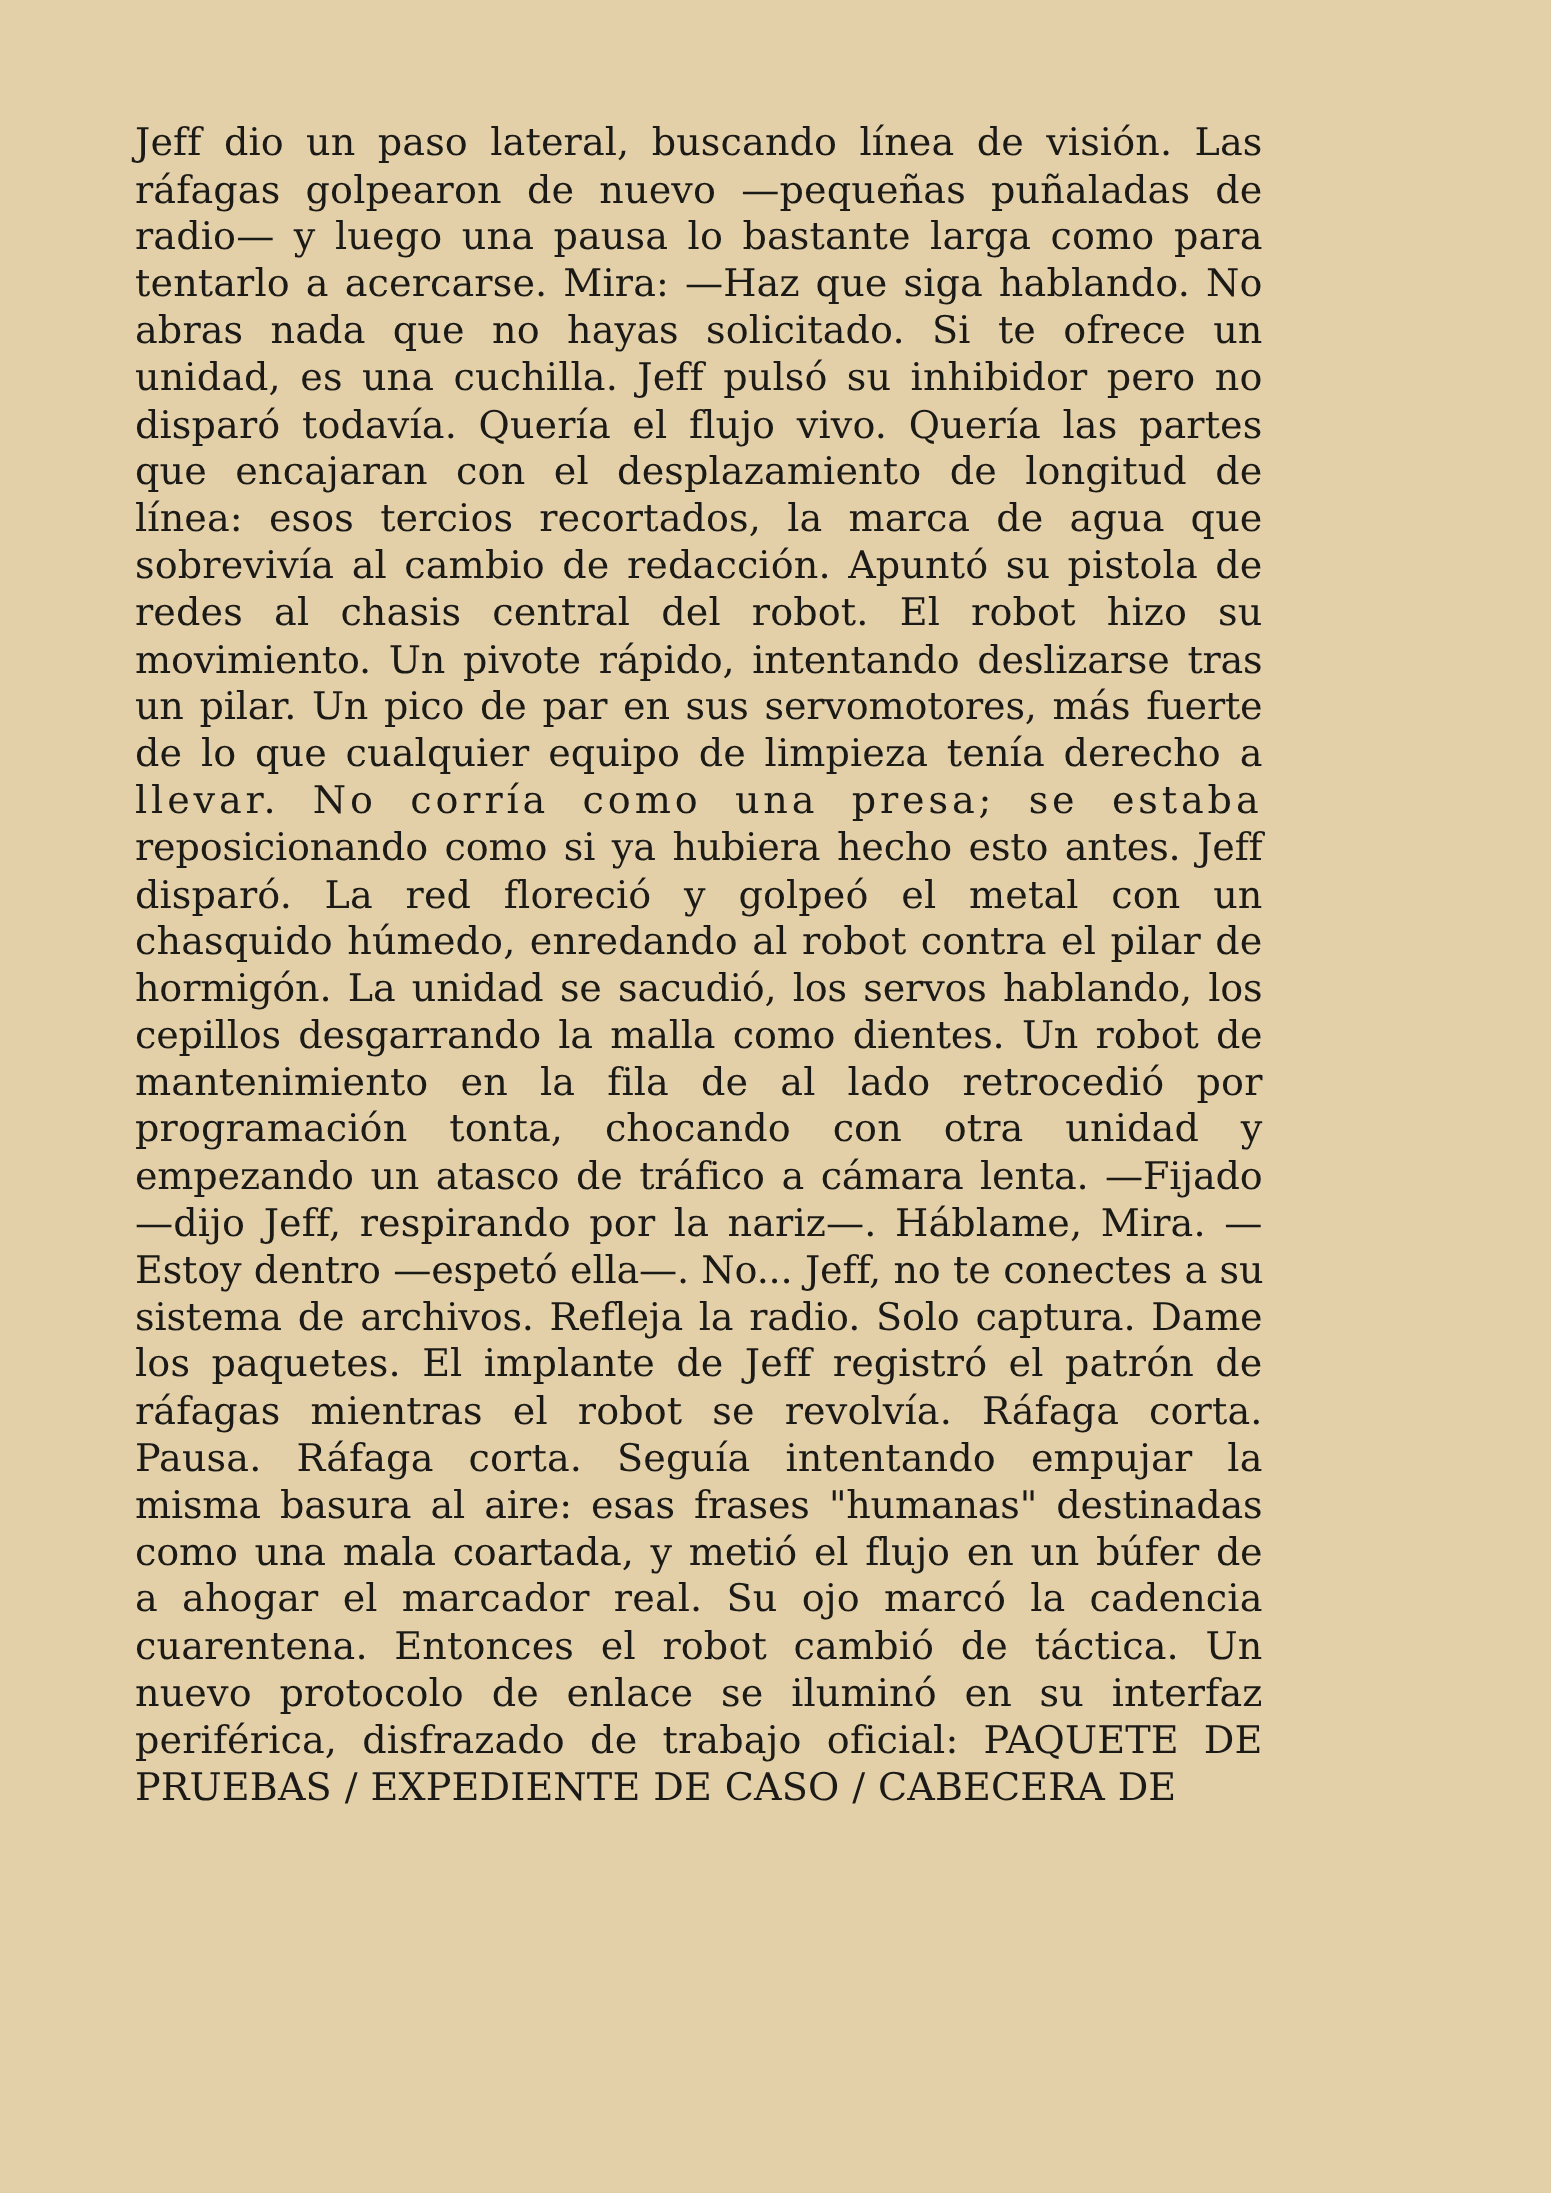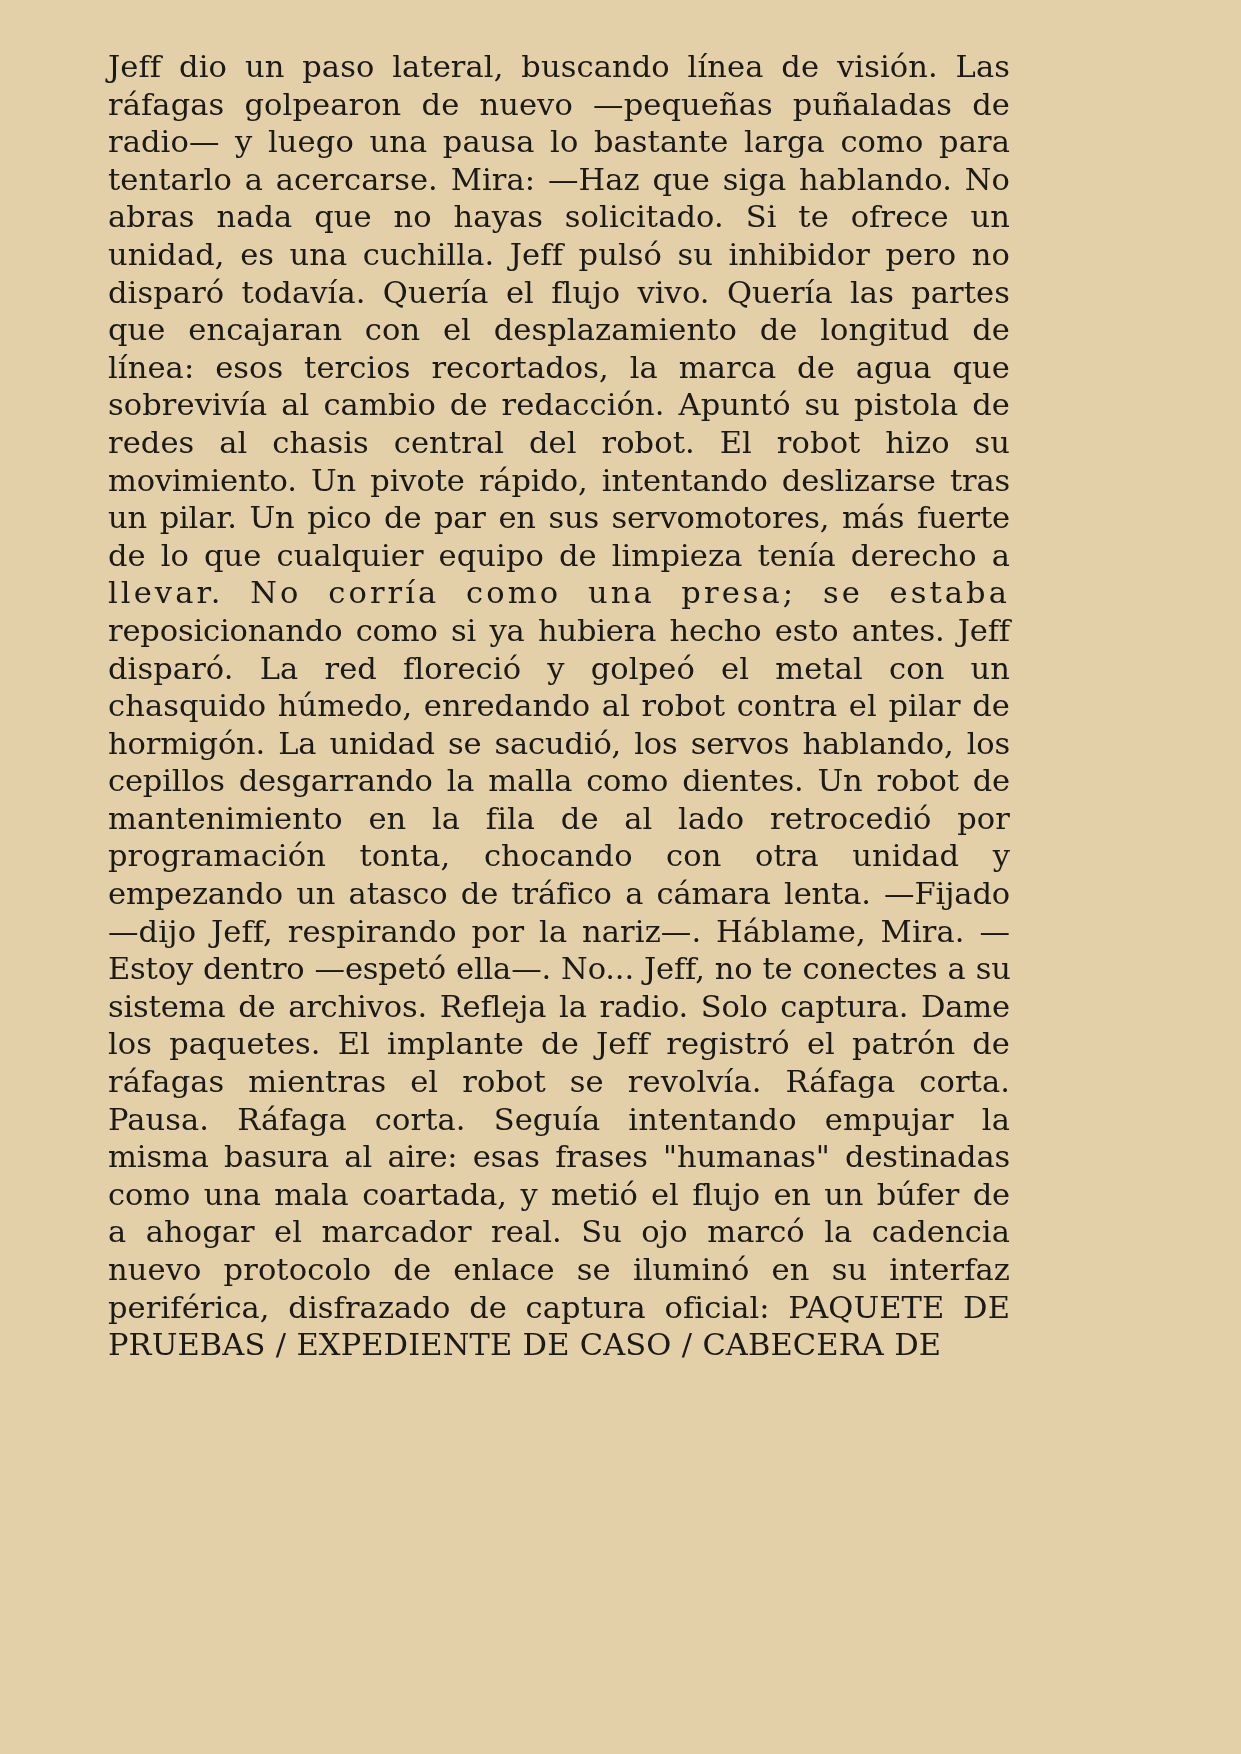--- a/index.html
+++ b/index.html
@@ -12,21 +12,21 @@
     background: #e3d0a8;
     font-family: "DejaVu Serif", "Liberation Serif", serif;
     overflow: hidden;
   }
   #page {
     position: relative;
     width: 1241px;
     height: 1754px;
     background: #e3d0a8;
     box-sizing: border-box;
-    padding: 48px 108px 0 108px;
+    padding: 96px 108px 0 108px;
   }
   #prose {
     width: 902px;
     color: #1b1a17;
     font-size: 30.5px;
     line-height: 37.6px;
     text-align: justify;
     text-align-last: left;
     letter-spacing: 0.1px;
     word-spacing: 0.5px;
@@ -87,17 +87,18 @@
       <span class="ln tight">empezando un atasco de tráfico a cámara lenta. —Fijado</span>
       <span class="ln j">—dijo Jeff, respirando por la nariz—. Háblame, Mira. —</span>
       <span class="ln tight">Estoy dentro —espetó ella—. No... Jeff, no te conectes a su</span>
       <span class="ln tight">sistema de archivos. Refleja la radio. Solo captura. Dame</span>
       <span class="ln j">los paquetes. El implante de Jeff registró el patrón de</span>
       <span class="ln j">ráfagas mientras el robot se revolvía. Ráfaga corta.</span>
       <span class="ln j">Pausa. Ráfaga corta. Seguía intentando empujar la</span>
       <span class="ln tight">misma basura al aire: esas frases "humanas" destinadas</span>
       <span class="ln tight">como una mala coartada, y metió el flujo en un búfer de</span>
       <span class="ln j">a ahogar el marcador real. Su ojo marcó la cadencia</span>
+      <span class="ln j">cuarentena. Entonces el robot cambió de táctica. Un</span>
       <span class="ln j">nuevo protocolo de enlace se iluminó en su interfaz</span>
-      <span class="ln j">periférica, disfrazado de captura oficial: PAQUETE DE</span>
+      <span class="ln j">periférica, disfrazado de trabajo oficial: PAQUETE DE</span>
       <span class="ln last">PRUEBAS / EXPEDIENTE DE CASO / CABECERA DE</span>
     </div>
 </div>
 
 </body></html>

